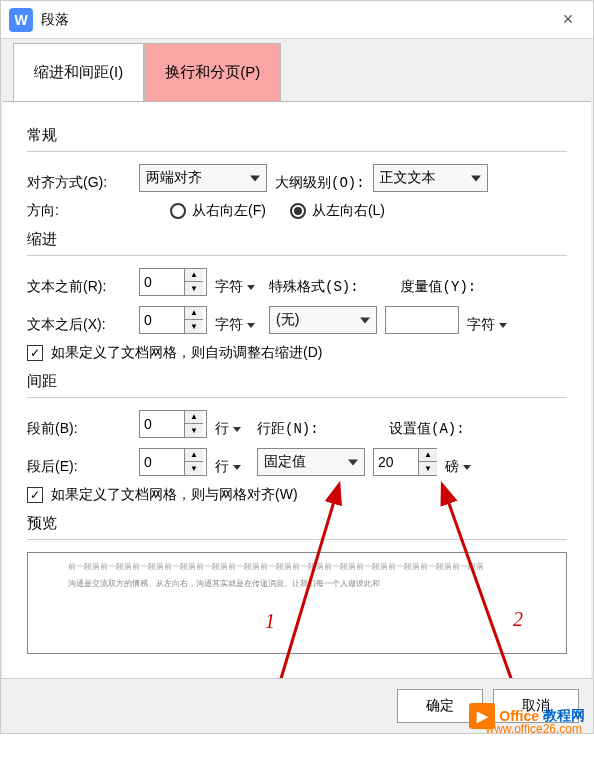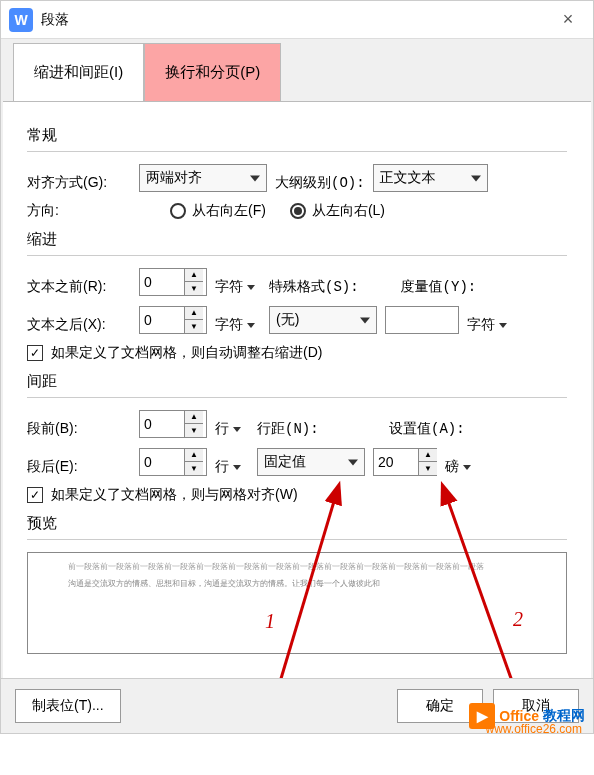--- a/index.html
+++ b/index.html
@@ -195,39 +195,38 @@
     <div class="checkbox-row">
       <div class="checkbox">✓</div>
       <span>如果定义了文档网格，则与网格对齐(W)</span>
     </div>
 
     <div class="section-title">预览</div>
     <div class="divider"></div>
 
     <div class="preview-area">
       <div class="preview-line1">前一段落前一段落前一段落前一段落前一段落前一段落前一段落前一段落前一段落前一段落前一段落前一段落前一段落</div>
-      <div class="preview-line2">沟通是交流双方的情感、思想和目标，沟通是交流双方的情感。让我们每一个人做彼此和</div>
+      <div class="preview-line2">沟通是交流双方的情感、从左向右，沟通其实就是在传递消息。让我们每一个人做彼此和</div>
     </div>
 
     <div class="annotation" style="left:262px; top:508px;">1</div>
     <div class="annotation" style="left:510px; top:506px;">2</div>
     <svg class="arrow" style="left:0; top:0;" width="560" height="640">
       <defs>
         <marker id="ah" markerWidth="10" markerHeight="10" refX="2" refY="3" orient="auto">
           <path d="M0,0 L0,6 L8,3 z" fill="#c00"></path>
         </marker>
       </defs>
       <line x1="268" y1="610" x2="332" y2="396" stroke="#c00" stroke-width="3" marker-end="url(#ah)"></line>
       <line x1="520" y1="610" x2="444" y2="396" stroke="#c00" stroke-width="3" marker-end="url(#ah)"></line>
     </svg>
 
   </div>
 
   <div class="footer" style="position:relative;">
-    <button class="btn btn-tab">制表位(T)...</button>
     <div class="footer-spacer"></div>
     <button class="btn">确定</button>
     <button class="btn">取消</button>
     <div class="watermark">
       <div class="wm-icon">▶</div>
       <span class="wm-text1">Office</span>
           <span class="wm-text2">教程网</span>
     </div>
   </div>
 </div>

